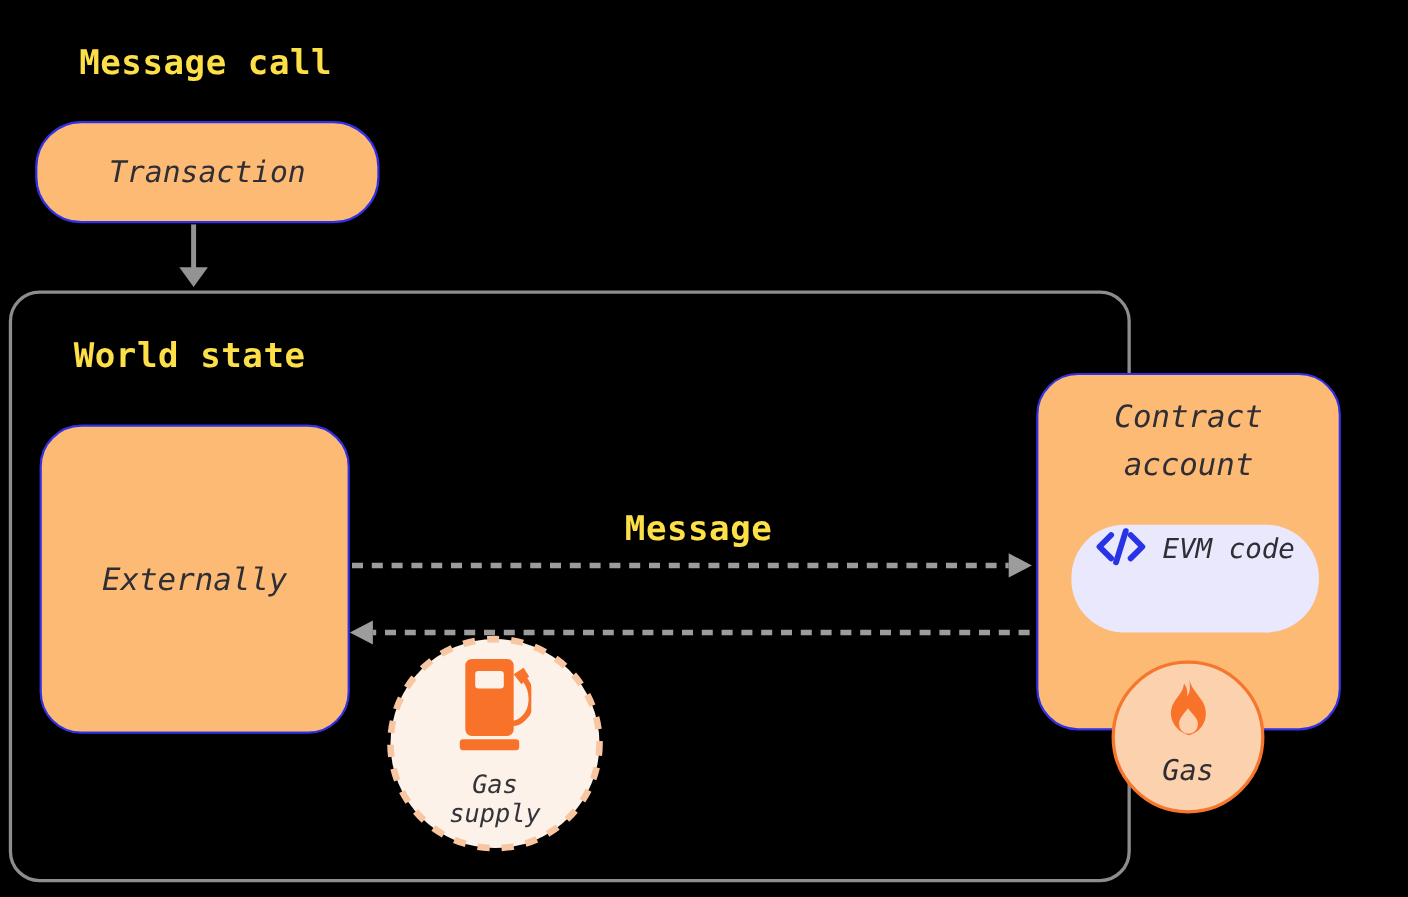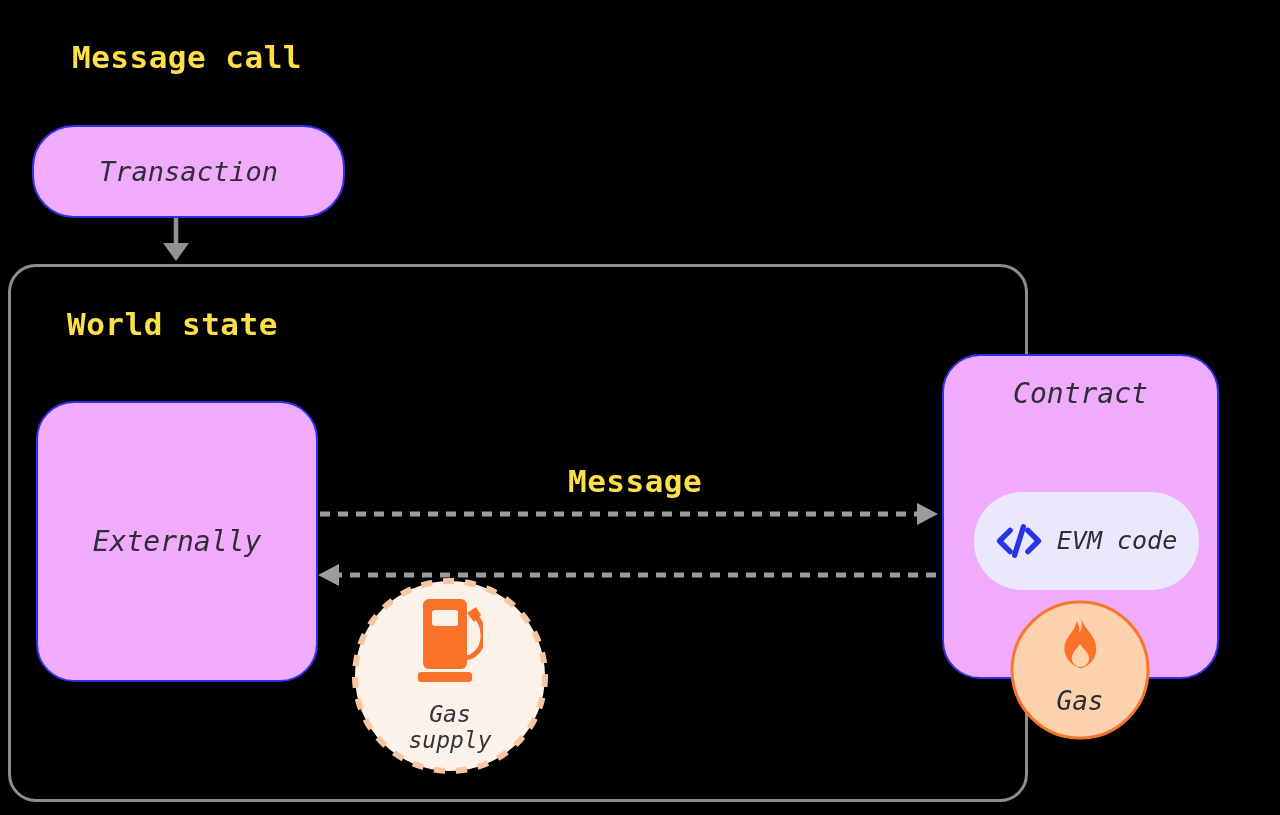--- a/index.html
+++ b/index.html
@@ -6,36 +6,36 @@
   .canvas{
     position:relative;width:1280px;height:815px;background:#000000;
     font-family:"DejaVu Sans Mono",monospace;overflow:hidden;
   }
   .glabel{
     position:absolute;font-weight:700;font-size:31px;line-height:1;
     color:#fde047;letter-spacing:.5px;white-space:nowrap;
   }
   .overlay{position:absolute;left:0;top:0;width:1280px;height:815px;z-index:0;}
   .box{
-    position:absolute;box-sizing:border-box;background:#f0abfc;
+    position:absolute;box-sizing:border-box;background:#fdba74;
     border:2.5px solid #3230e4;color:#2e2e34;font-style:italic;
     display:flex;flex-direction:column;align-items:center;justify-content:center;
-    z-index:1;white-space:nowrap;margin-top:15px;
+    z-index:1;white-space:nowrap;
   }
   .transaction{left:32px;top:110px;width:313px;height:93px;border-radius:42px;font-size:27px;}
   .worldstate{
     position:absolute;box-sizing:border-box;left:8px;top:264px;width:1020px;height:538px;
     border:3.5px solid #8d8d8d;border-radius:28px;z-index:0;
   }
   .ws-label{left:56px;top:42px;}
   .eoa{left:25px;top:119px;width:282px;height:281px;border-radius:38px;font-size:28px;line-height:44px;}
   .contract{left:931px;top:72px;width:277px;height:325px;border-radius:38px;font-size:28px;line-height:44px;justify-content:flex-start;padding-top:16px;}
   .evm-pill{
     position:absolute;left:30px;top:136px;width:225px;height:98px;border-radius:48px;
-    background:#e9e8fc;display:flex;align-items:center;justify-content:center;gap:15px;
+    background:#e9e8fc;display:flex;justify-content:center;gap:15px;
     font-size:25px;font-style:italic;color:#2e2e34;
   }
   .bubble{
     position:absolute;width:200px;height:200px;z-index:1;
     display:flex;flex-direction:column;align-items:center;
     color:#333338;font-style:italic;font-size:23px;line-height:26px;text-align:center;
   }
   .bubble .ring{position:absolute;left:0;top:0;}
   .bubble .content{position:relative;display:flex;flex-direction:column;align-items:center;}
   .gas-supply{left:339px;top:309px;}
@@ -104,20 +104,21 @@
         </svg>
         <div class="txt">
           <div>Gas</div>
           <div>supply</div>
         </div>
       </div>
     </div>
 
     <div class="box contract">
       <span>Contract</span>
+      <span>account</span>
       <div class="evm-pill">
         <svg width="46" height="40" viewBox="0 0 52 44">
           <polyline points="16,10 4,22 16,34" fill="none" stroke="#2832e6" stroke-width="6" stroke-linecap="round" stroke-linejoin="round"></polyline>
           <line x1="31" y1="6" x2="21" y2="38" stroke="#2832e6" stroke-width="6" stroke-linecap="round"></line>
           <polyline points="36,10 48,22 36,34" fill="none" stroke="#2832e6" stroke-width="6" stroke-linecap="round" stroke-linejoin="round"></polyline>
         </svg>
         <span>EVM code</span>
       </div>
     </div>
 

